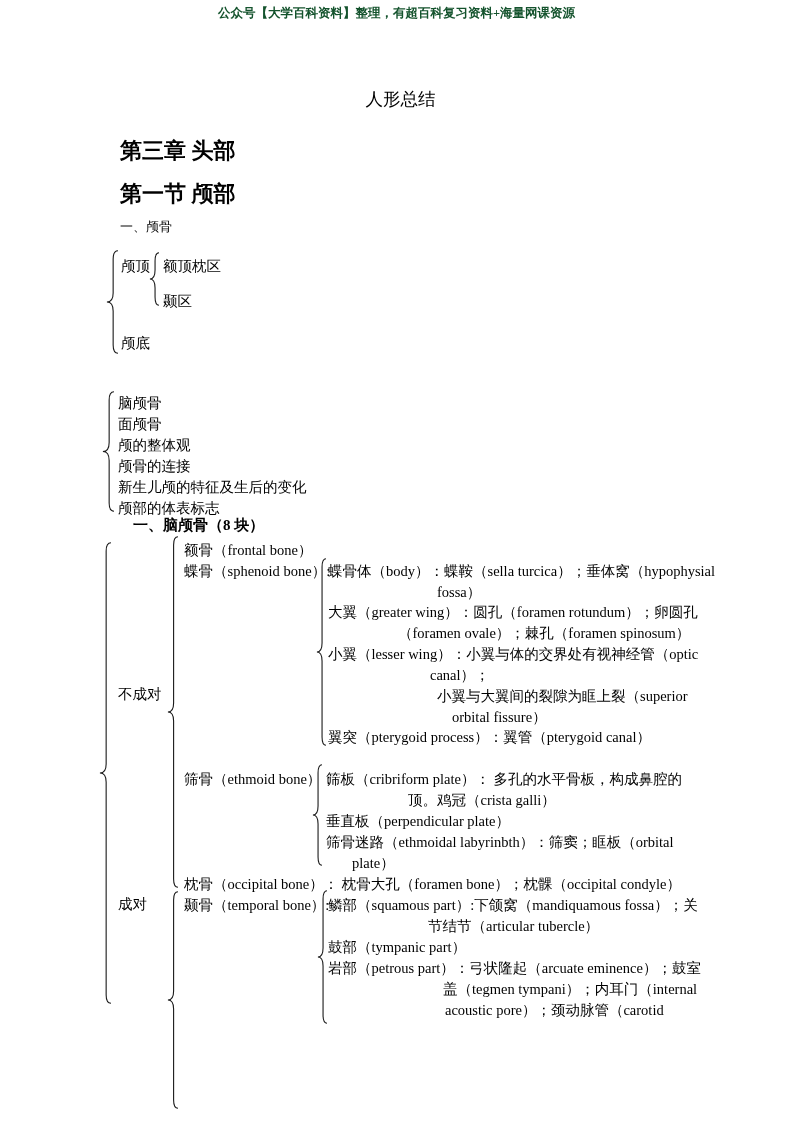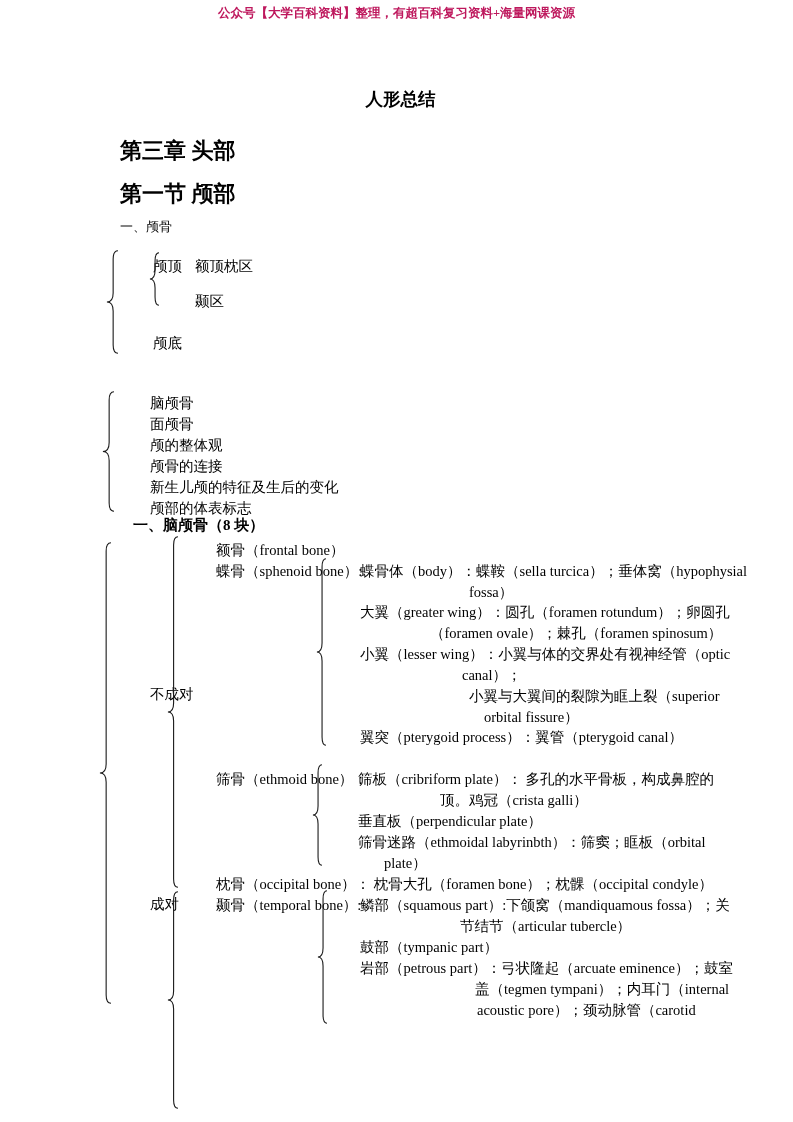--- a/index.html
+++ b/index.html
@@ -3,35 +3,35 @@
 <meta charset="utf-8">
 <style>
   * { margin:0; padding:0; box-sizing:border-box; }
   html,body { background:#fff; }
   .page {
     position:relative; width:793px; height:1122px; margin:0 auto;
     background:#ffffff; overflow:hidden; color:#000;
     font-family:"Liberation Serif","DejaVu Serif",serif;
   }
   .abs { position:absolute; white-space:nowrap; }
-  .t  { font-size:14.5px; line-height:21px;margin-left:32px; }
+  .t  { font-size:14.5px; line-height:21px; }
   .promo { top:5px; left:0; width:100%; text-align:center; font-size:12.5px; font-weight:bold; }
-  .title { top:87px; left:0; width:100%; text-align:center; font-size:17.5px; font-weight:bold;padding-left:8px; }
+  .title { top:87px; left:0; width:100%; text-align:center; font-size:17.5px; font-weight:normal;padding-left:8px; }
   .h1 { font-size:22px; font-weight:bold; line-height:22px;margin-top:10px; }
   .h2 { font-size:13px; font-weight:normal; line-height:21px; }
   .h3 { font-size:15px;   font-weight:bold; line-height:21px; }
   .brace { position:absolute; }
   .brace svg { display:block; }
 </style>
 </head>
 <body>
 
 <div class="page">
 
-  <div class="abs promo" style="color: #be185d;">公众号【大学百科资料】整理，有超百科复习资料+海量网课资源</div>
+  <div class="abs promo" style="color: #14532d;">公众号【大学百科资料】整理，有超百科复习资料+海量网课资源</div>
 
   <div class="abs title">人形总结</div>
   <div class="abs h1" style="left:120px;top:130px">第三章 头部</div>
   <div class="abs h1" style="left:120px;top:173px">第一节 颅部</div>
   <div class="abs h2" style="left:120px;top:216px">一、颅骨</div>
 
   <div class="brace" style="left:106px;top:250px;width:13px;height:104px">
       <svg width="13" height="104" viewBox="0 0 13 104">
         <path d="M 12 0.8 Q 7.15 0.8 7.15 9 L 7.15 43 Q 7.15 52 0.9 52 Q 7.15 52 7.15 61 L 7.15 95 Q 7.15 103.2 12 103.2" fill="none" stroke="#1a1a1a" stroke-width="1.1"></path>
       </svg>

